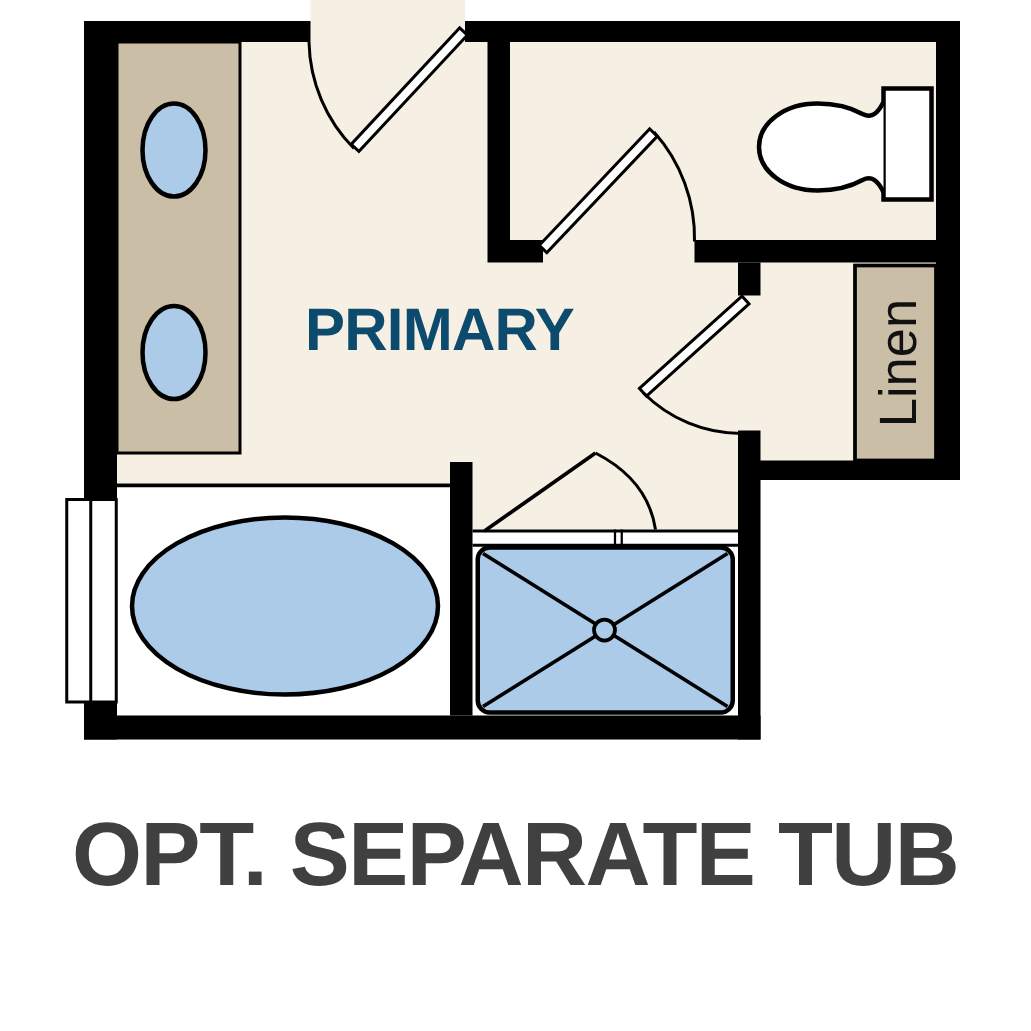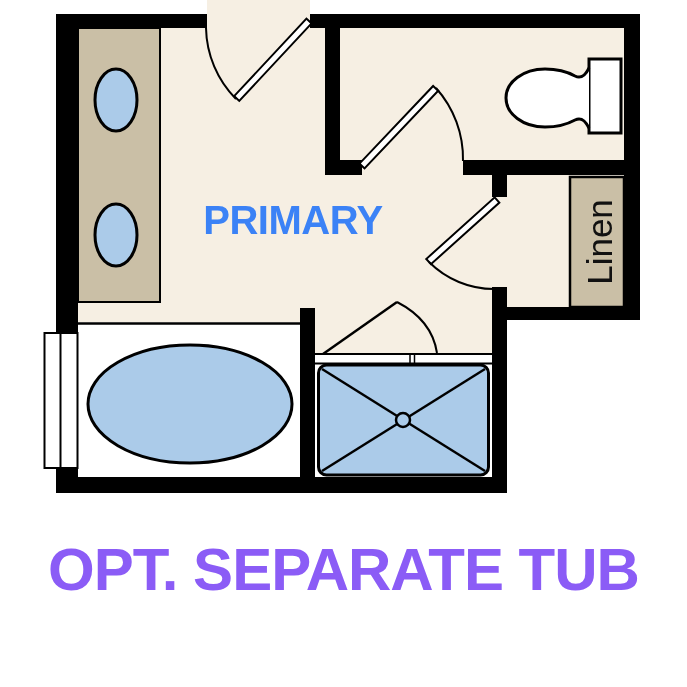--- a/index.html
+++ b/index.html
@@ -1,23 +1,23 @@
 <!DOCTYPE html>
 <html><head>
 <meta charset="utf-8">
 <style>
   html,body{margin:0;padding:0;background:#ffffff;}
   .stage{position:relative;width:687px;height:687px;background:#ffffff;overflow:hidden;
          font-family:"Liberation Sans", sans-serif;}
   .plan-svg{position:absolute;left:0;top:0;}
   .room-label{position:absolute;left:118px;top:197px;width:350px;text-align:center;
-              font-weight:bold;font-size:40px;line-height:47px;color:#3b82f6;letter-spacing:-0.5px;}
+              font-weight:bold;font-size:40px;line-height:47px;color:#0c4a6e;letter-spacing:-0.5px;}
   .room-label span{display:block;}
   .caption{position:absolute;left:0;top:538px;width:687px;text-align:center;
-           font-weight:bold;font-size:60px;line-height:63px;color:#8b5cf6;letter-spacing:-1px;}
+           font-weight:bold;font-size:60px;line-height:63px;color:#404040;letter-spacing:-1px;}
   .caption span{display:block;}
   .linen-text{font-family:"Liberation Sans", sans-serif;font-size:35px;fill:#111;}
 </style>
 </head>
 <body>
 
 <div class="stage">
 
 <svg class="plan-svg" width="687" height="687" viewBox="0 0 687 687">
 

